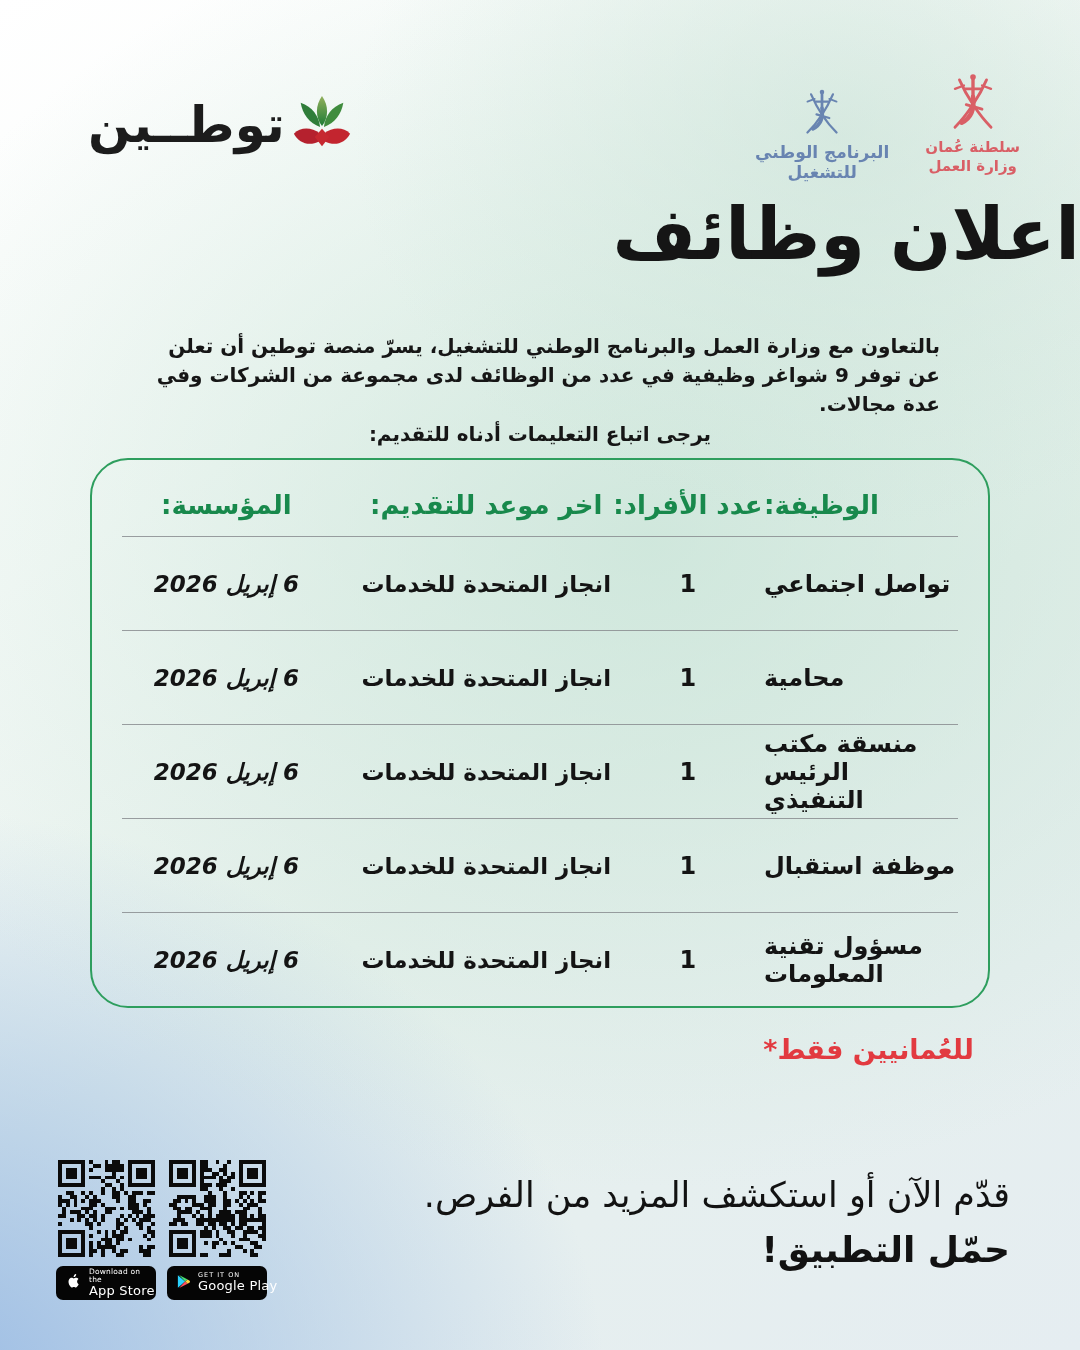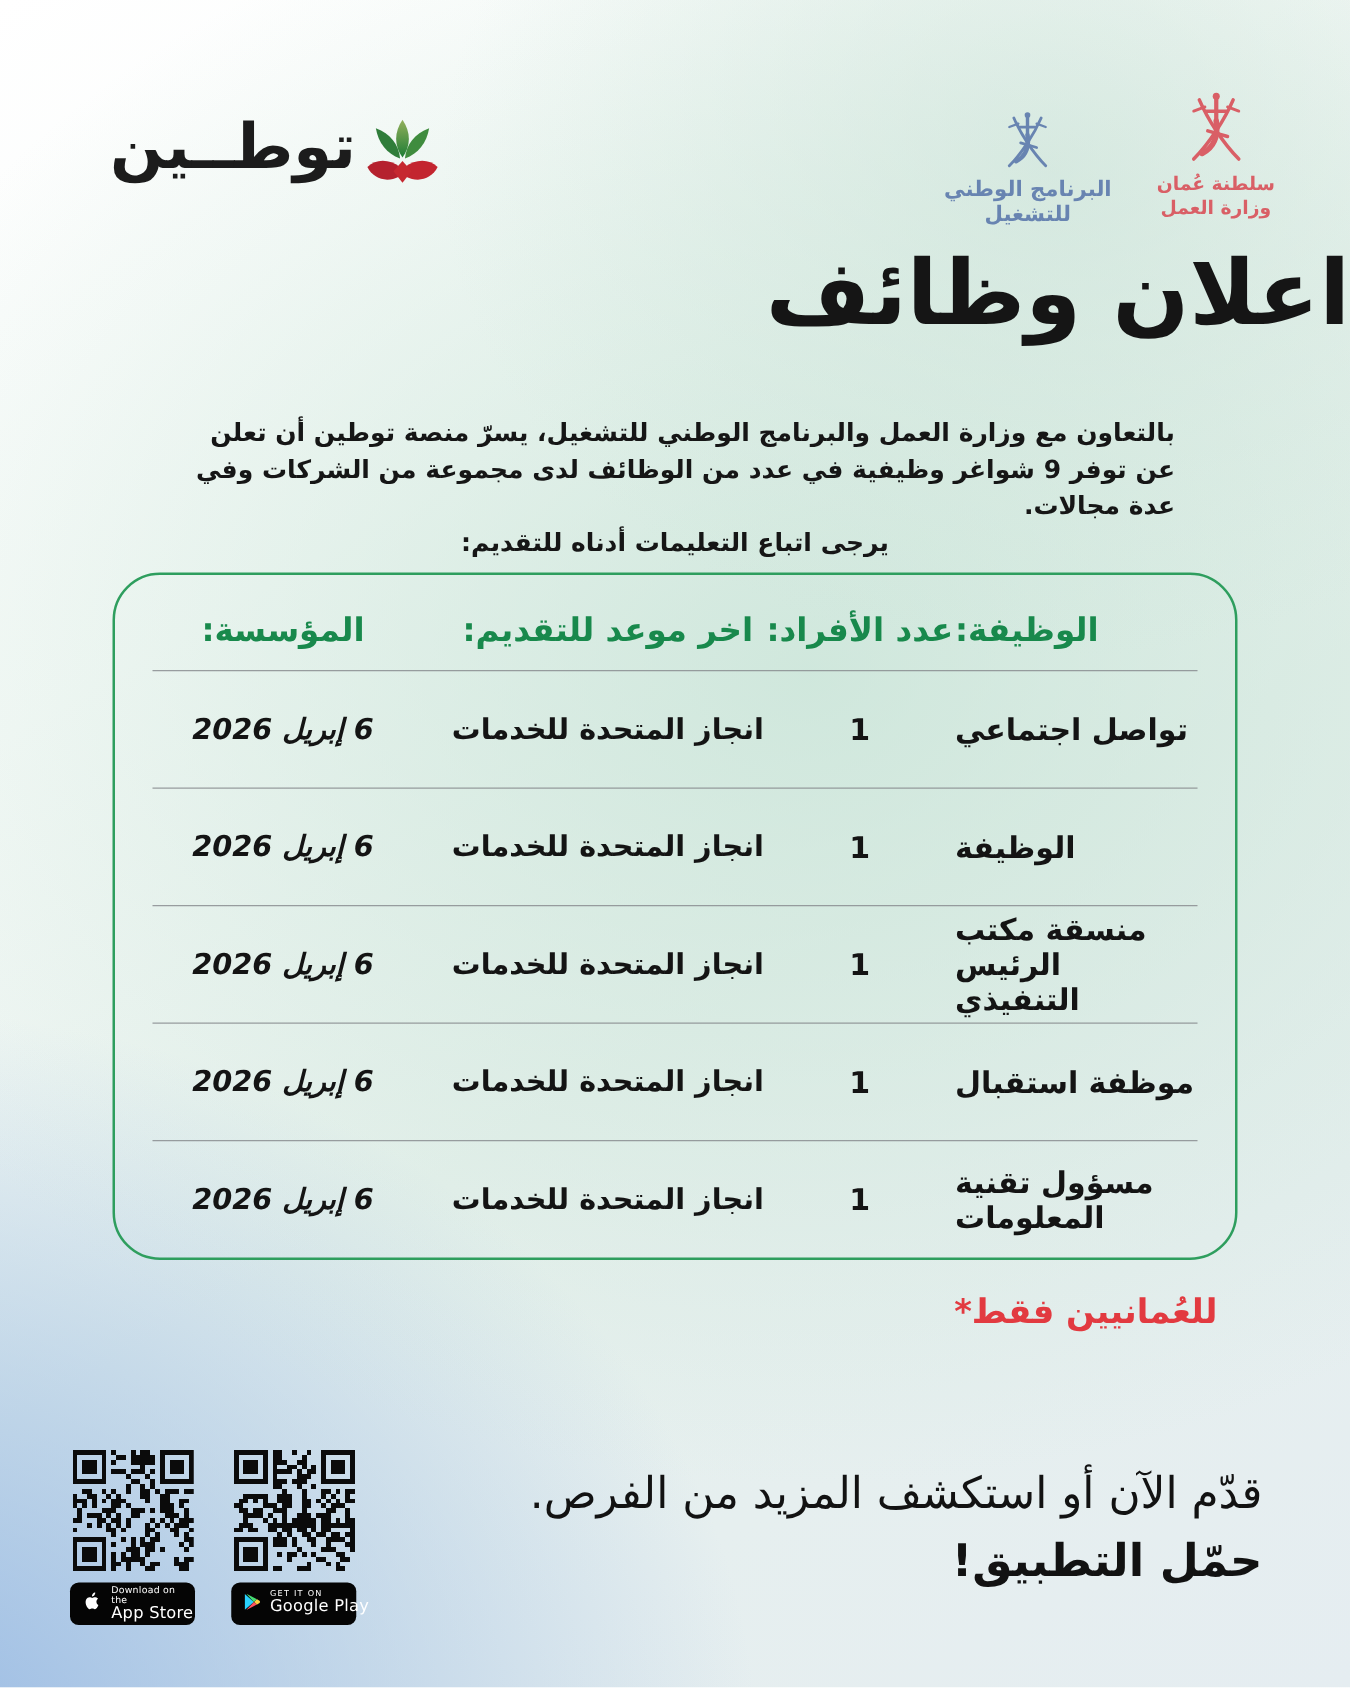--- a/index.html
+++ b/index.html
@@ -6,21 +6,21 @@
   .page{
     position:relative; width:1080px; height:1350px; overflow:hidden;
     font-family:"DejaVu Sans", sans-serif; direction:rtl; color:#121212;
     background:
       radial-gradient(ellipse 700px 560px at 78% 10%, rgba(198,224,212,.55) 0%, rgba(198,224,212,0) 70%),
       radial-gradient(ellipse 1150px 900px at 60% 40%, rgba(196,226,212,.72) 0%, rgba(196,226,212,0) 72%),
       radial-gradient(ellipse 1050px 900px at -8% 104%, rgba(148,183,227,.95) 0%, rgba(148,183,227,0) 66%),
       linear-gradient(150deg, #ffffff 0%, #f6faf8 30%, #e7f1ed 58%, #e5edf1 100%);
   }
   
-  .tawteen{position:absolute; top:92px; left:88px; display:flex; gap:6px; direction:rtl;}
+  .tawteen{position:absolute; top:92px; left:88px; display:flex; align-items:center; gap:6px; direction:rtl;}
   .tawteen .word{font-size:50px; font-weight:700; color:#1c1c1c; letter-spacing:-1px; line-height:1;}
   .partners{position:absolute; top:72px; right:60px; display:flex; gap:36px; align-items:flex-start;}
   .p-col{display:flex; flex-direction:column; align-items:center;}
   .ministry .p-name{color:#d95f66; font-size:15px; font-weight:700; line-height:1.25; text-align:left;}
   .nep{padding-top:16px;}
   .nep .p-name{color:#6884b1; font-size:17px; font-weight:700; line-height:1.2; text-align:center;}
   
   .title{position:absolute; top:192px; left:0; right:0; margin:0; 
          font-size:72px; font-weight:700; color:#151515;}
   .intro{position:absolute; top:332px; left:140px; width:800px; font-size:20px; font-weight:700;
@@ -42,21 +42,21 @@
   .cell.date{font-size:23px;font-style:italic;}
   .sep{height:1px; background:#898d90; margin:0 30px; opacity:.85;}
   
   .note{position:absolute; top:1018px; right:90px; margin:16px;
         color:#e23a40; font-size:27px; font-weight:700;}
   
   .cta{position:absolute; top:1168px; right:70px; text-align:right; line-height:1.55;}
   .cta p{margin:0; font-size:35px;}
   .cta .l1{font-weight:500;}
   .cta .l2{font-weight:700; font-size:36px;}
-  .stores{position:absolute; left:56px; top:1160px; display:flex; gap:29px; direction:ltr;}
+  .stores{position:absolute; left:56px; top:1160px; display:flex; gap:11px; direction:ltr;}
   .store-col{display:flex; flex-direction:column; align-items:center; width:100px;}
   .qr{width:97px; height:97px;}
   .qr svg{width:100%; height:100%;}
   .badge{margin-top:9px; width:100px; height:34px; background:#050505; border-radius:7px;
       display:flex; align-items:center; justify-content:flex-start; gap:7px; padding:0 9px;
       box-sizing:border-box; color:#fff; direction:ltr;}
   .badge .txt{display:flex; flex-direction:column; line-height:1.1;}
   .badge .small{font-size:7.5px; letter-spacing:.2px;}
   .badge .big{font-size:13px; font-weight:400; letter-spacing:.2px; white-space:nowrap;}
   .gplay .small{font-size:6.5px; letter-spacing:1px;}
@@ -145,21 +145,21 @@
 
     <div class="trow">
       <div class="cell job">تواصل اجتماعي</div>
       <div class="cell">1</div>
       <div class="cell org">انجاز المتحدة للخدمات</div>
       <div class="cell date">6 إبريل 2026</div>
     </div>
     <div class="sep"></div>
 
     <div class="trow">
-      <div class="cell job">الوظيفة</div>
+      <div class="cell job">محامية</div>
       <div class="cell">1</div>
       <div class="cell org">انجاز المتحدة للخدمات</div>
       <div class="cell date">6 إبريل 2026</div>
     </div>
     <div class="sep"></div>
 
     <div class="trow">
       <div class="cell job">منسقة مكتب الرئيس التنفيذي</div>
       <div class="cell">1</div>
       <div class="cell org">انجاز المتحدة للخدمات</div>

